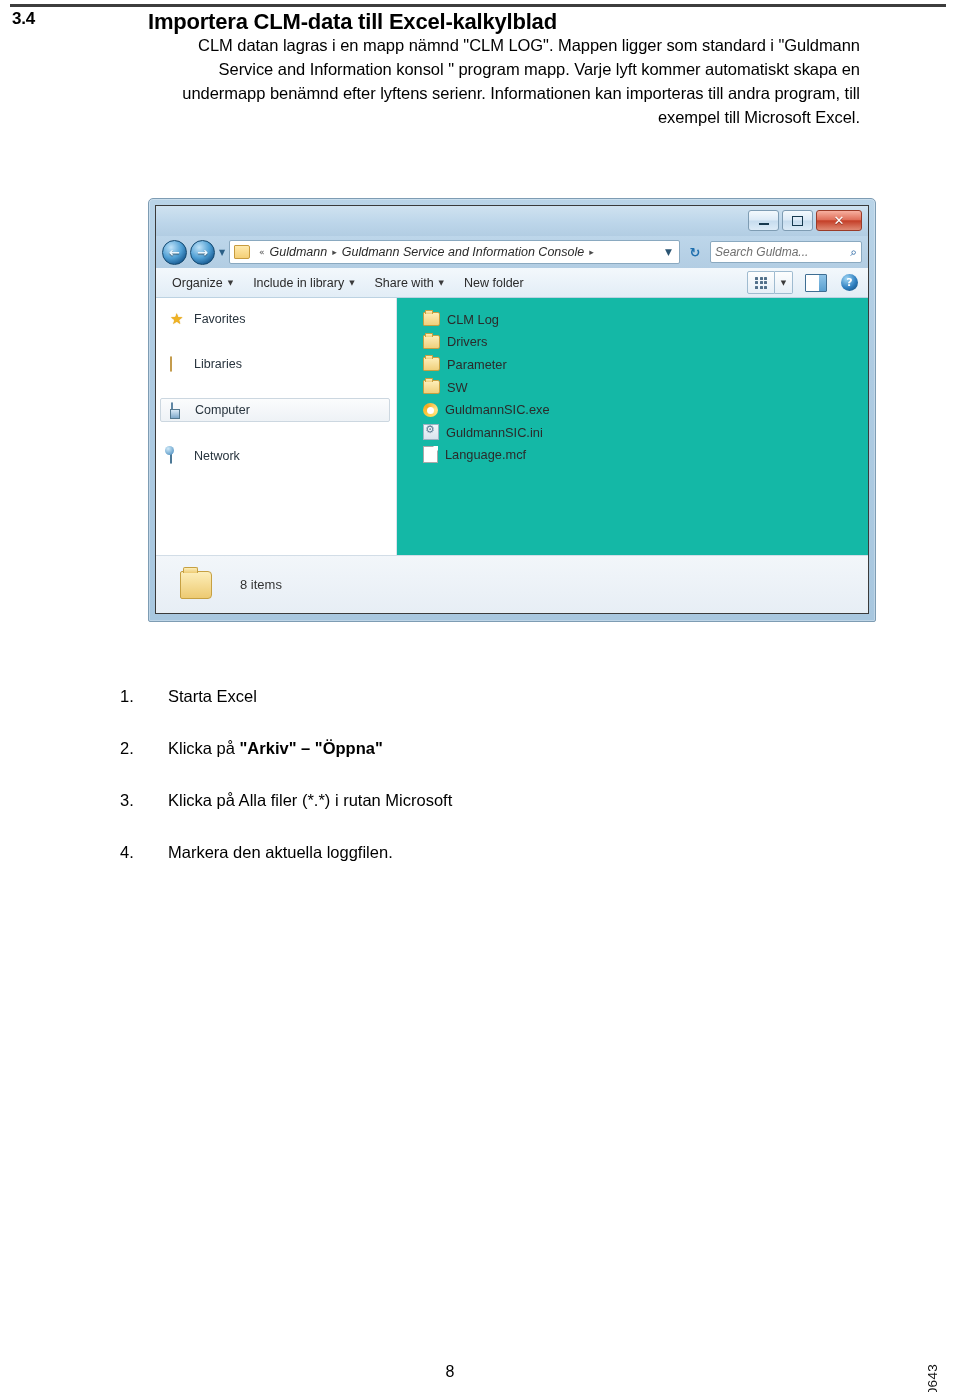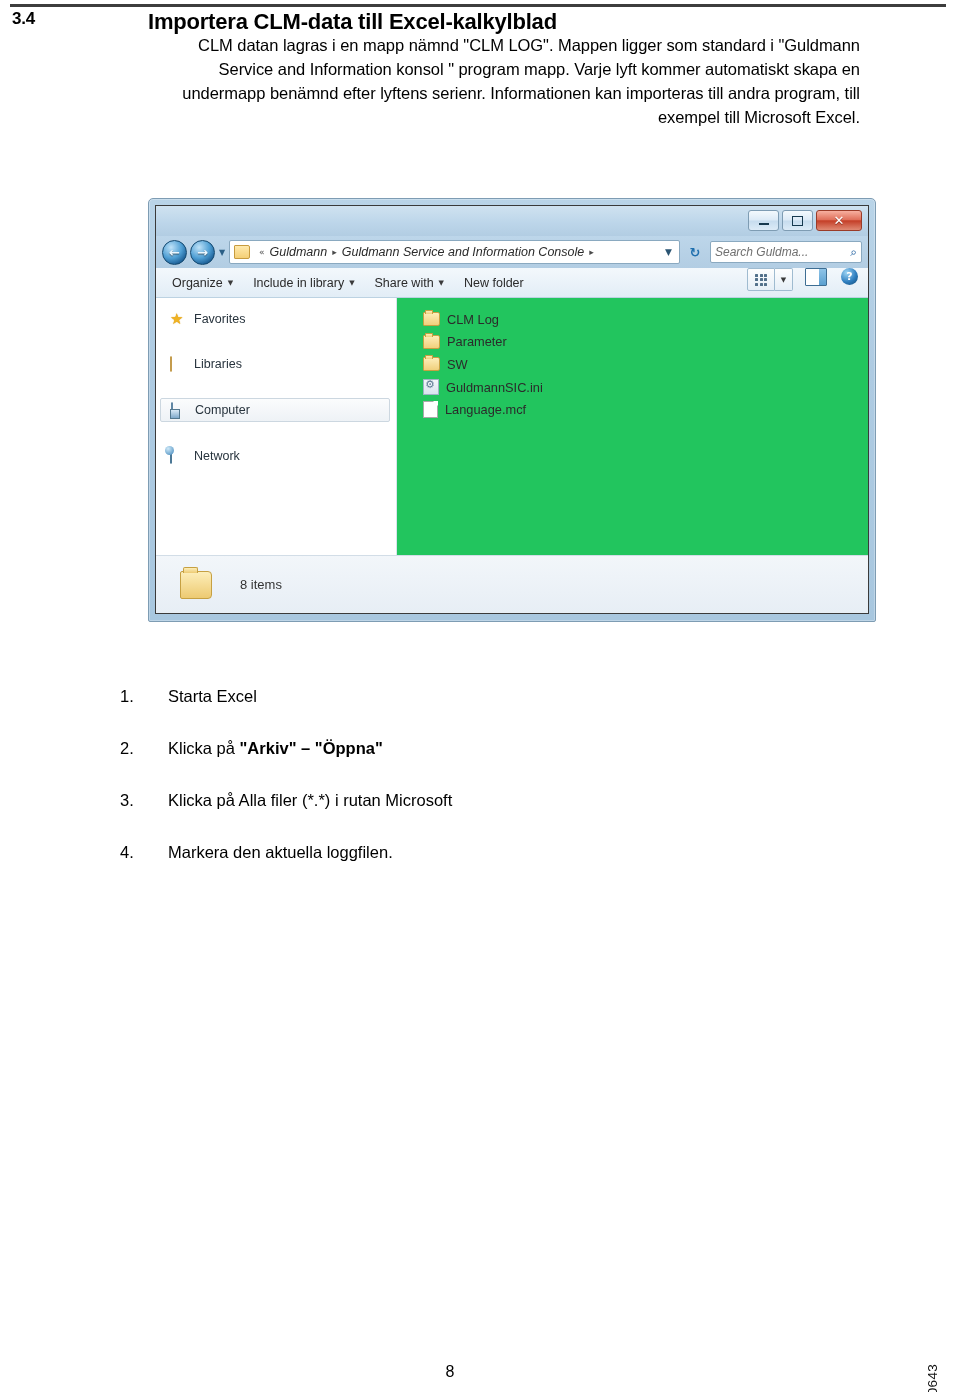--- a/index.html
+++ b/index.html
@@ -216,20 +216,21 @@
   }
 
   
   .toolbar {
     position: absolute;
     left: 0; right: 0; top: 62px;
     height: 30px;
     background: linear-gradient(180deg,#f3f8fc 0%,#e2edf6 100%);
     border-bottom: 1px solid #bcd2e2;
     display: flex;
+    align-items: center;
     padding: 0 6px;
     box-sizing: border-box;
   }
   .tb-item {
     font-size: 12.5px;
     color: #2a2a2a;
     padding: 0 10px;
     white-space: nowrap;
     display: flex;
     align-items: center;
@@ -350,21 +351,21 @@
   .ico-net::after {
     content:""; position:absolute; right:-3px; top:-3px; width:9px; height:9px;
     border-radius:50%;
     background: radial-gradient(circle at 35% 30%, #cfe9f8, #3f86bb);
   }
 
   .filepane {
     flex: 1 1 auto;
     padding-top: 10px;
     padding-left: 26px;
-    background: #22c55e;
+    background: #14b8a6;
   }
   .file-row {
     height: 22.6px;
     display: flex;
     align-items: center;
     gap: 7px;
     font-size: 12.8px;
     color: #2b2b2b;
   }
   .f-folder {
@@ -601,25 +602,33 @@
         </div>
       </div>
 
       <div class="filepane">
         <div class="file-row">
           <span class="f-folder"></span>
           <span>CLM Log</span>
         </div>
         <div class="file-row">
           <span class="f-folder"></span>
+          <span>Drivers</span>
+        </div>
+        <div class="file-row">
+          <span class="f-folder"></span>
           <span>Parameter</span>
         </div>
         <div class="file-row">
           <span class="f-folder"></span>
           <span>SW</span>
+        </div>
+        <div class="file-row">
+          <span class="f-exe"></span>
+          <span>GuldmannSIC.exe</span>
         </div>
         <div class="file-row">
           <span class="f-ini"></span>
           <span>GuldmannSIC.ini</span>
         </div>
         <div class="file-row">
           <span class="f-doc"></span>
           <span>Language.mcf</span>
         </div>
       </div>

